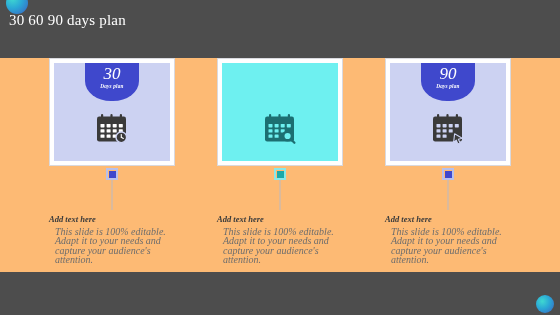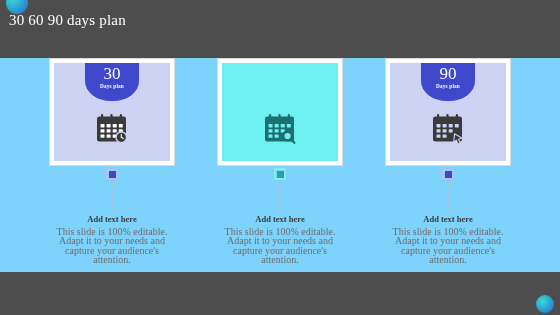--- a/index.html
+++ b/index.html
@@ -78,21 +78,21 @@
     width:12px;height:12px;box-sizing:border-box;
     display:flex;align-items:center;justify-content:center;
   }
   .conn-square i{display:block;width:7px;height:7px;}
   .conn-line{
     position:absolute;left:50%;top:14px;transform:translateX(-50%);
     width:1px;height:30px;background:#b9b9c4;
   }
 
   
-  .textblock{width:126px;text-align:center;}
+  .textblock{width:126px;text-align:left;}
   .tb-head{
     font-family:"Liberation Serif", serif;
     font-size:8.5px;font-weight:bold;color:#3b3b3b;margin-bottom:3px;
   }
   .tb-body{
     font-family:"Liberation Serif", serif;
     font-size:10px;line-height:9.4px;color:#6d6d6d;
     padding:0 6px;
   }
 
@@ -108,21 +108,21 @@
 </head>
 <body>
 
 <div class="slide">
 
   <div class="header" style="background: rgb(77, 77, 77);">
     <div class="brand-logo"></div>
     <div class="page-title">30 60 90 days plan</div>
   </div>
 
-  <div class="canvas" style="background: #7dd3fc;">
+  <div class="canvas" style="background: #fdba74; font-style: italic;">
     <div class="cols">
 
       <div class="col">
         <div class="card-frame">
           <div class="card-panel" id="panel0" style="background: rgb(204, 210, 242);">
             <div class="banner" id="banner0" style="background: rgb(63, 72, 204);">
               <span class="banner-num">30</span>
               <span class="banner-sub">Days plan</span>
             </div>
             <div class="card-icon">

